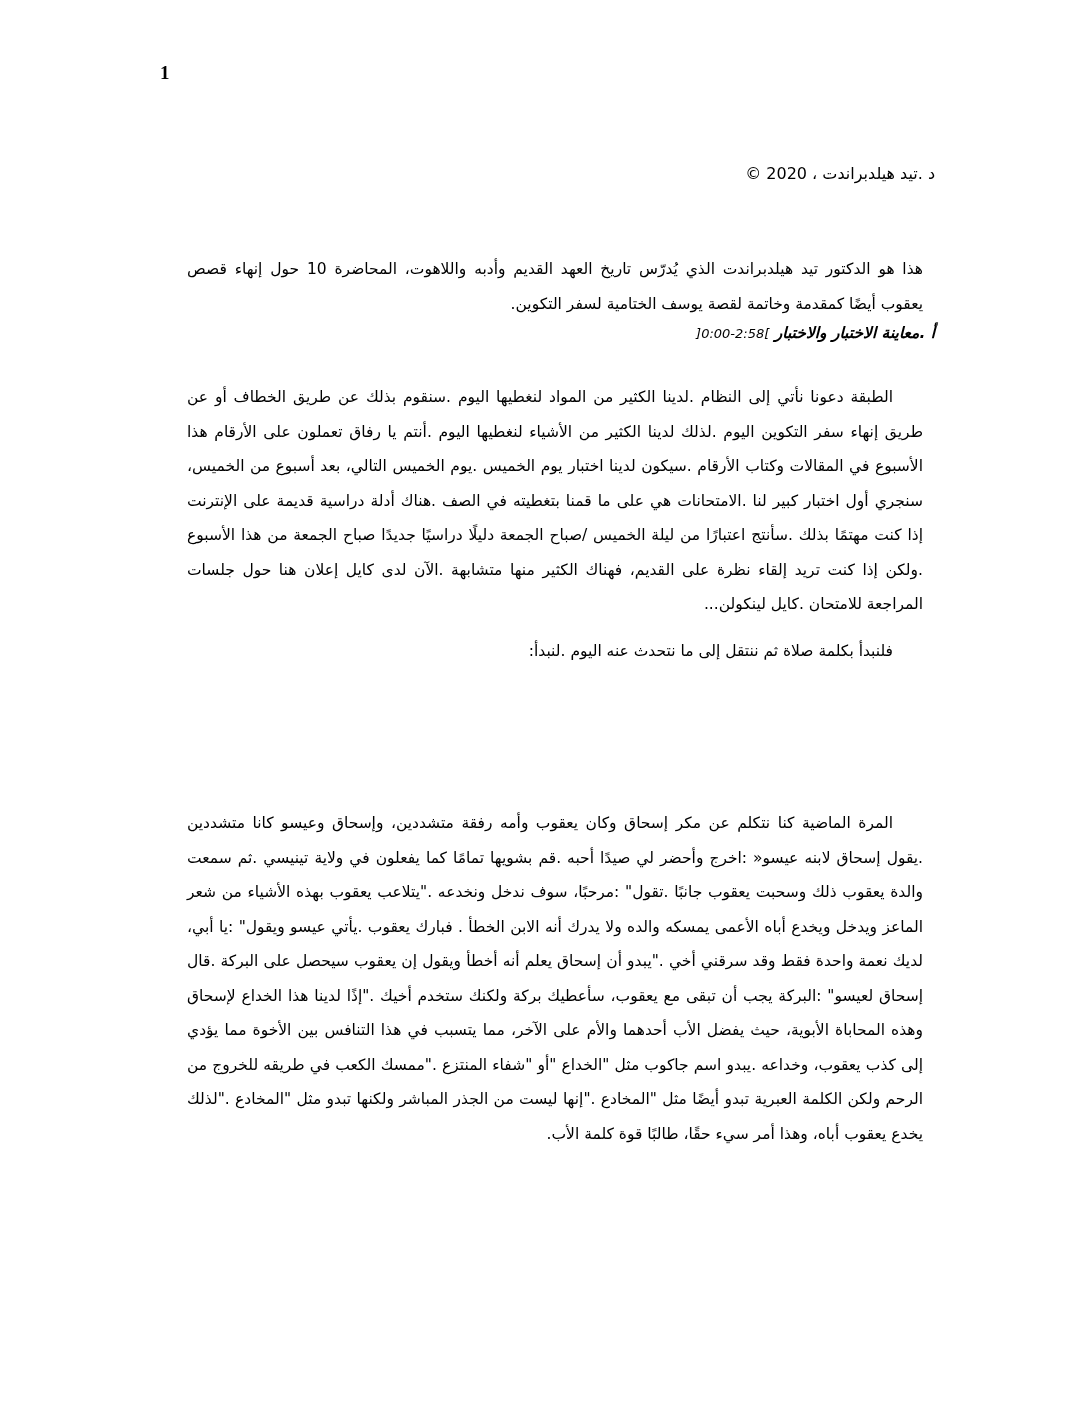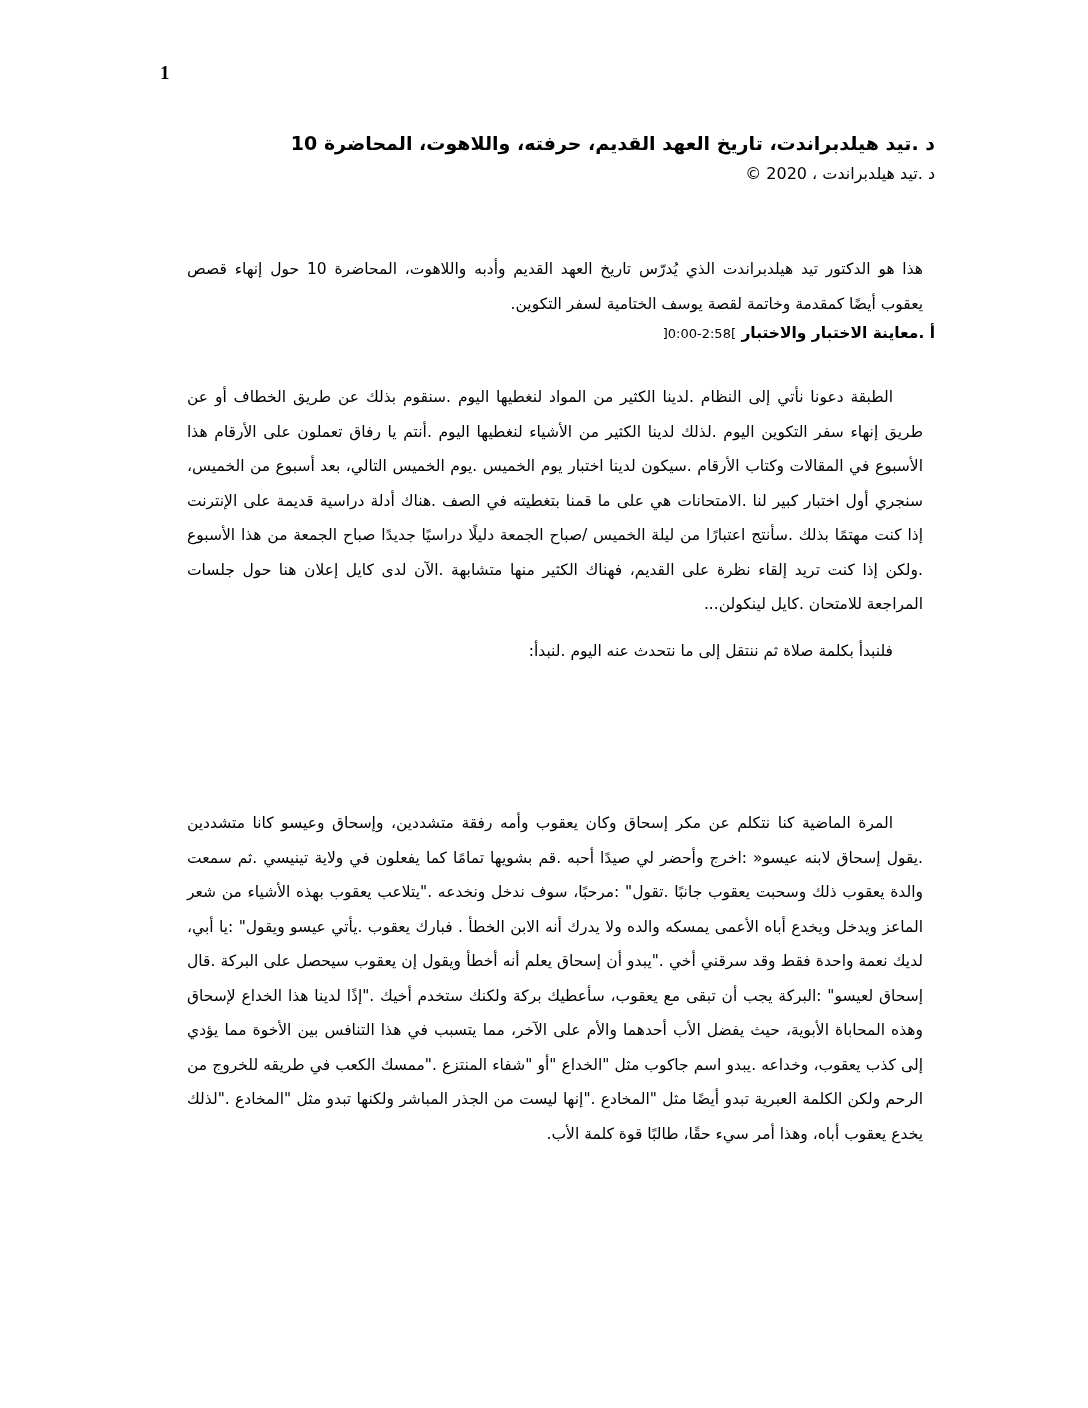--- a/index.html
+++ b/index.html
@@ -6,35 +6,34 @@
     body { width:1088px; height:1408px; position:relative; overflow:hidden; color:#000; }
     .page { position:absolute; left:0; top:0; width:1088px; height:1408px; background:#fff; }
     .page-number { position:absolute; left:160px; top:62px; font-family:"Liberation Serif", serif; font-weight:bold; font-size:19px; }
     .doc { position:absolute; left:175px; width:760px; direction:rtl; text-align:right; font-family:"DejaVu Sans", sans-serif; }
     .title { top:128px; font-weight:bold; font-size:19px; line-height:30px; }
     .copyright { top:164px; font-size:16px; line-height:20px; }
     .para { font-size:15.5px; line-height:34.5px; text-align:justify; text-align-last:right; }
     .para p { margin:12px; }
     .p1 { top:240px; }
     .heading { font-weight:bold; font-size:15.5px; line-height:30px; }
-    .h-a { top:318px; }
+    .h-a { top:318px;font-style:italic; }
     .p2 { top:368px; }
     .h-b { top:757px; }
     .p3 { top:794px; }
     .h-c { top:1236px; }
     .indent { text-indent:30px; }
     .sup { font-weight:normal; font-size:13px; }
   </style>
 </head>
 <body>
 
 <div class="page">
   <div class="page-number">1</div>
 
-  <div class="doc title">د .تيد هيلدبراندت، تاريخ العهد القديم، حرفته، واللاهوت، المحاضرة 10</div>
   <div class="doc copyright">د .تيد هيلدبراندت ، 2020 ©</div>
 
   <div class="doc para p1">
     <p>هذا هو الدكتور تيد هيلدبراندت الذي يُدرّس تاريخ العهد القديم وأدبه واللاهوت، المحاضرة 10 حول إنهاء قصص يعقوب أيضًا كمقدمة وخاتمة لقصة يوسف الختامية لسفر التكوين.</p>
   </div>
 
   <div class="doc heading h-a">
     <span>أ .معاينة الاختبار والاختبار</span>
     <span class="sup">]2:58-0:00[</span>
   </div>

